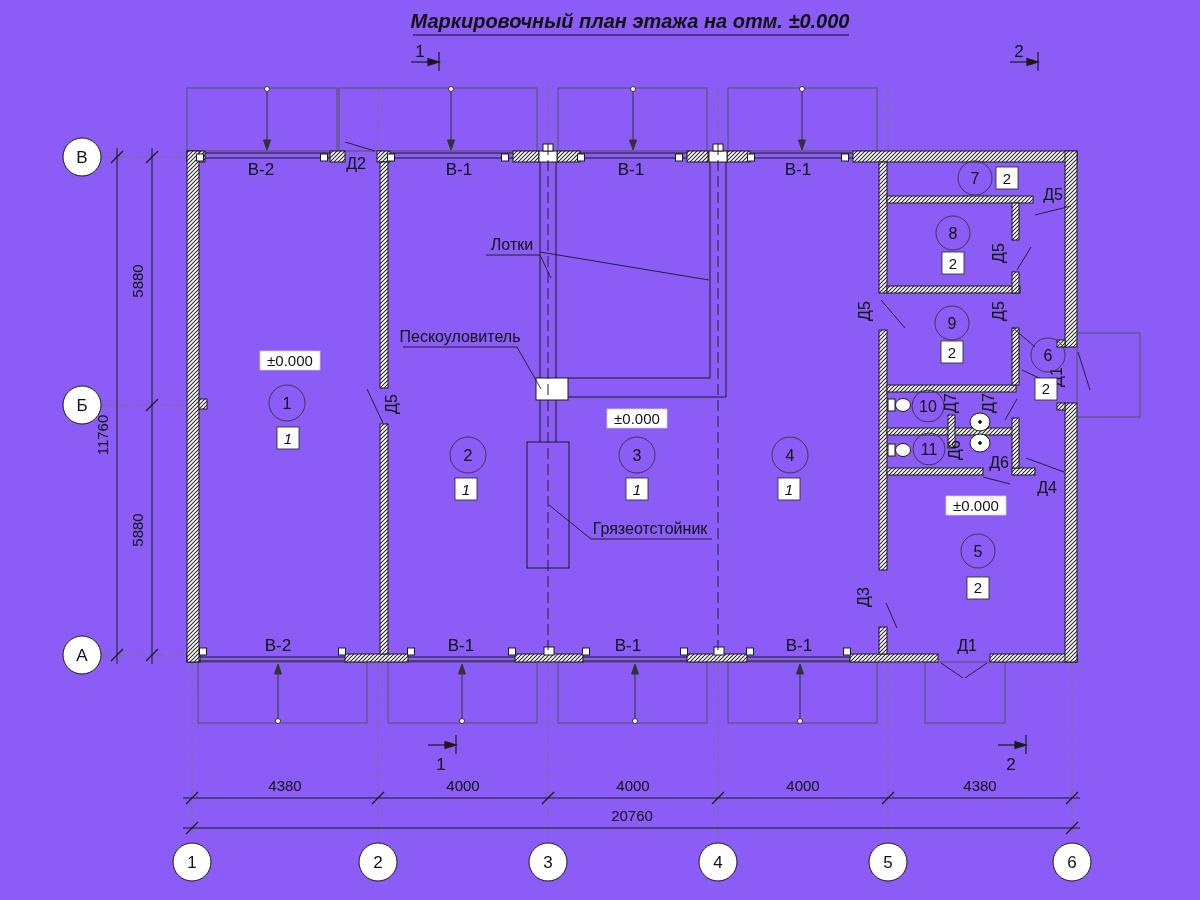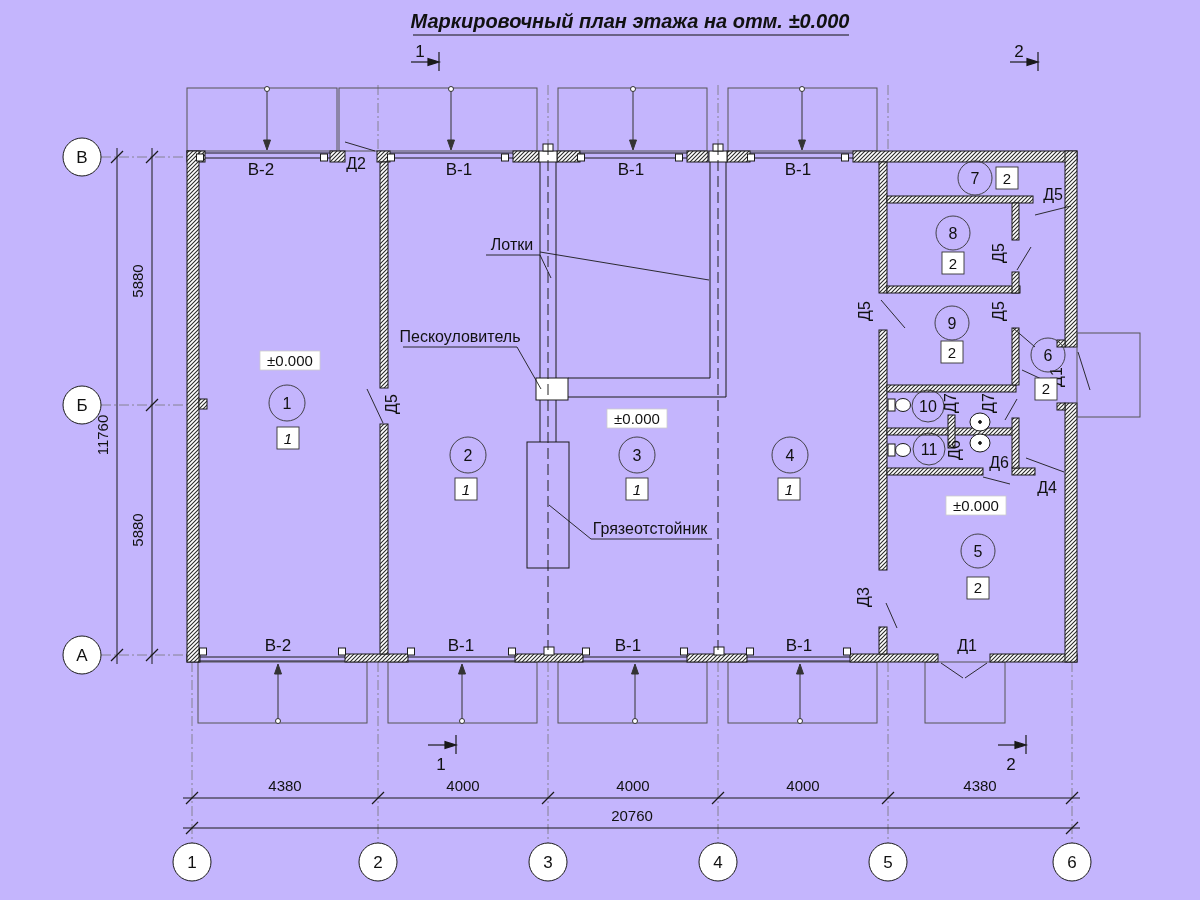--- a/index.html
+++ b/index.html
@@ -1,16 +1,16 @@
 <!DOCTYPE html>
 <html><head>
 <meta charset="utf-8">
 <style>
   html,body{margin:0;padding:0;background:#fff;}
-  #stage{position:relative;width:1200px;height:900px;background:#c4b5fd;overflow:hidden;
+  #stage{position:relative;width:1200px;height:900px;background:#8b5cf6;overflow:hidden;
          font-family:"Liberation Sans", sans-serif;}
   svg text{fill:#111;font-family:"Liberation Sans", sans-serif;}
   .t16{font-size:16px;} .t17{font-size:17px;} .t15{font-size:15px;}
   .title-t{font-size:20px;font-style:italic;font-weight:600;}
   .fin-i{font-style:italic;}
 </style>
 </head>
 <body>
 
 <div id="stage">

